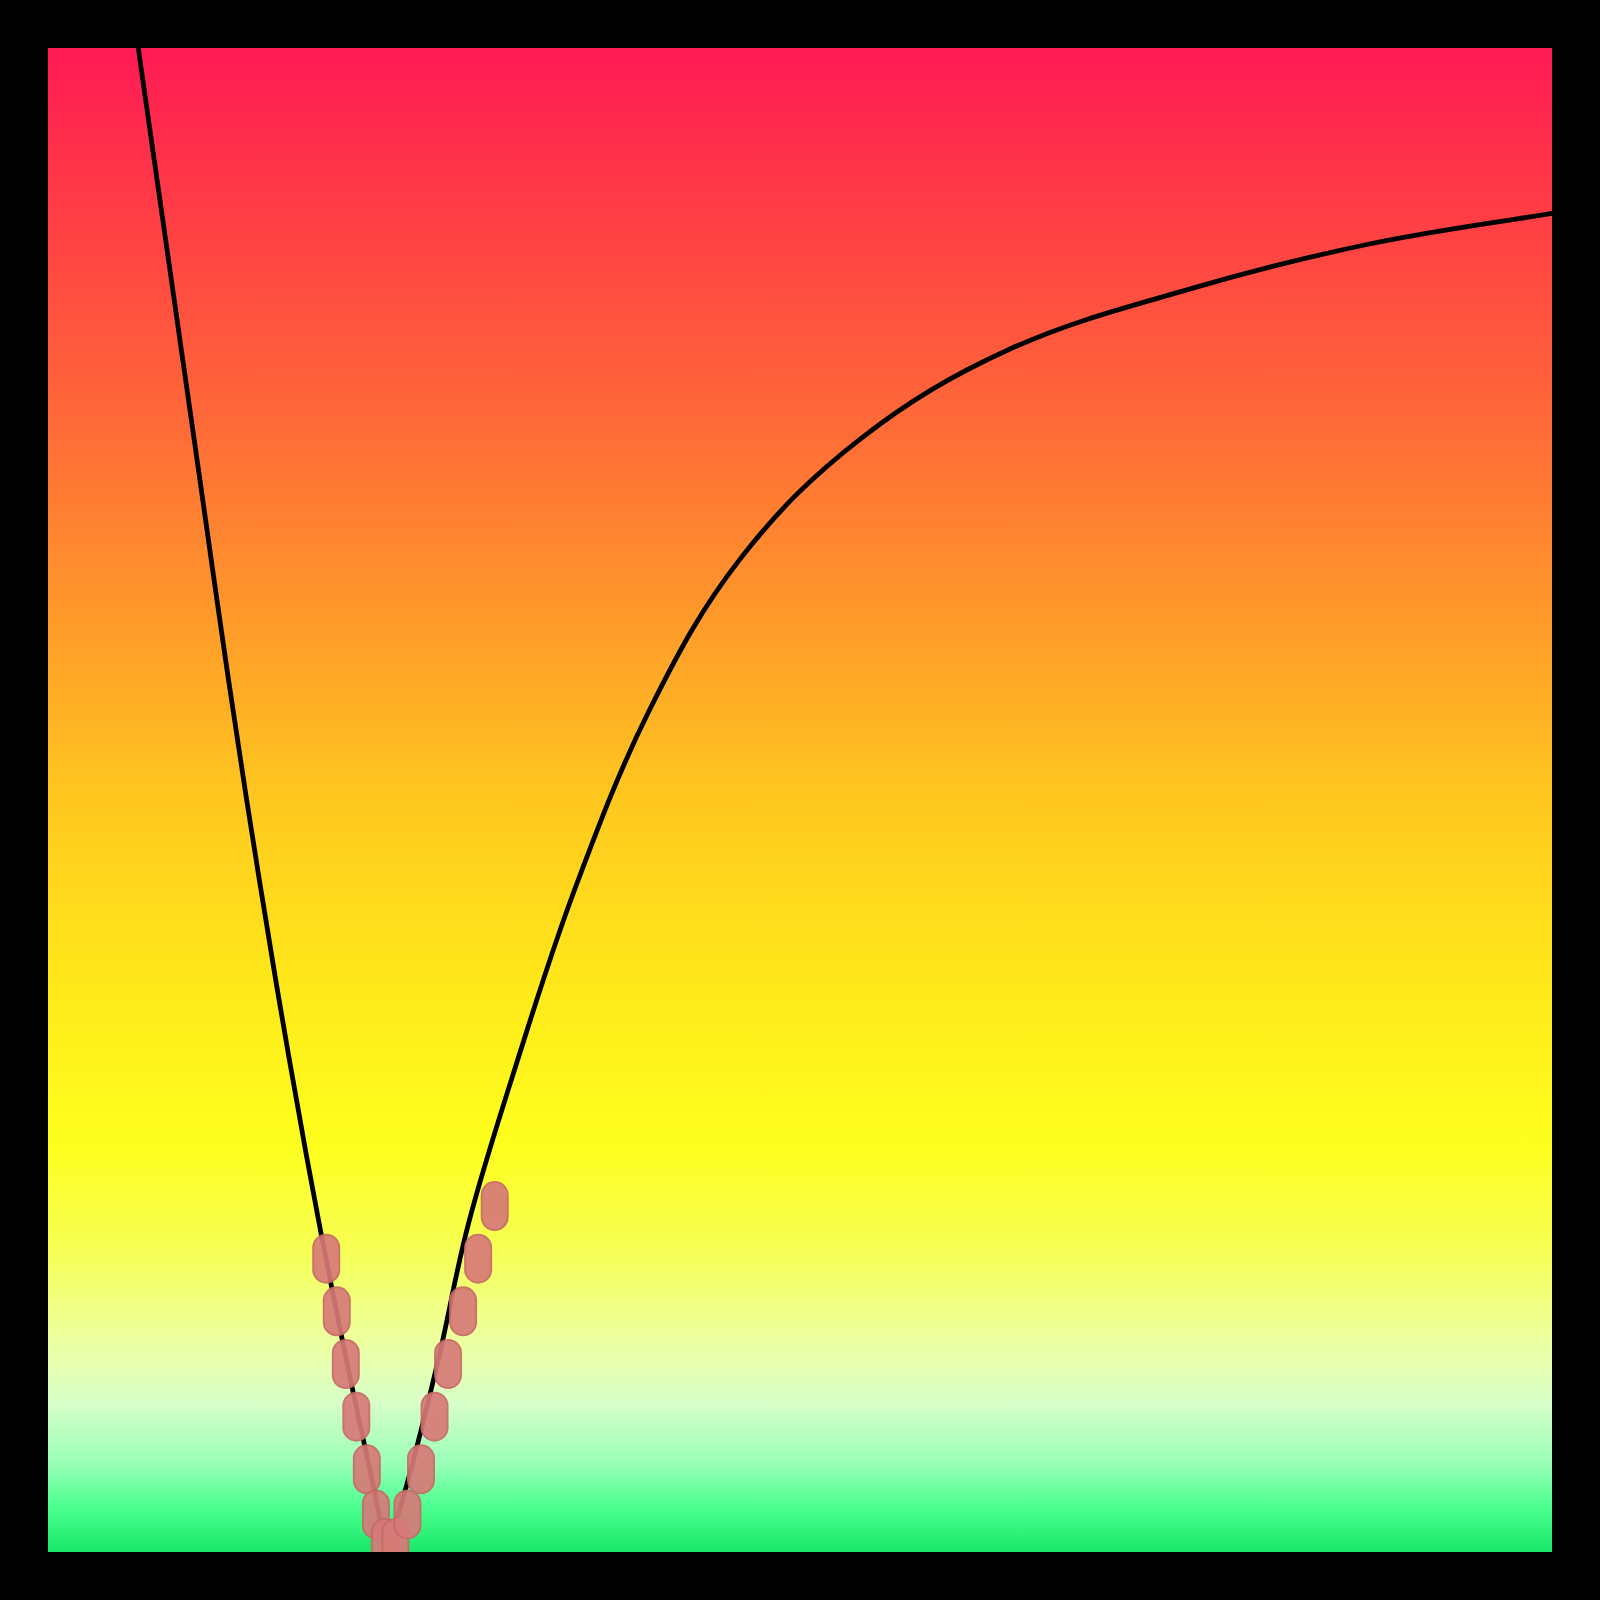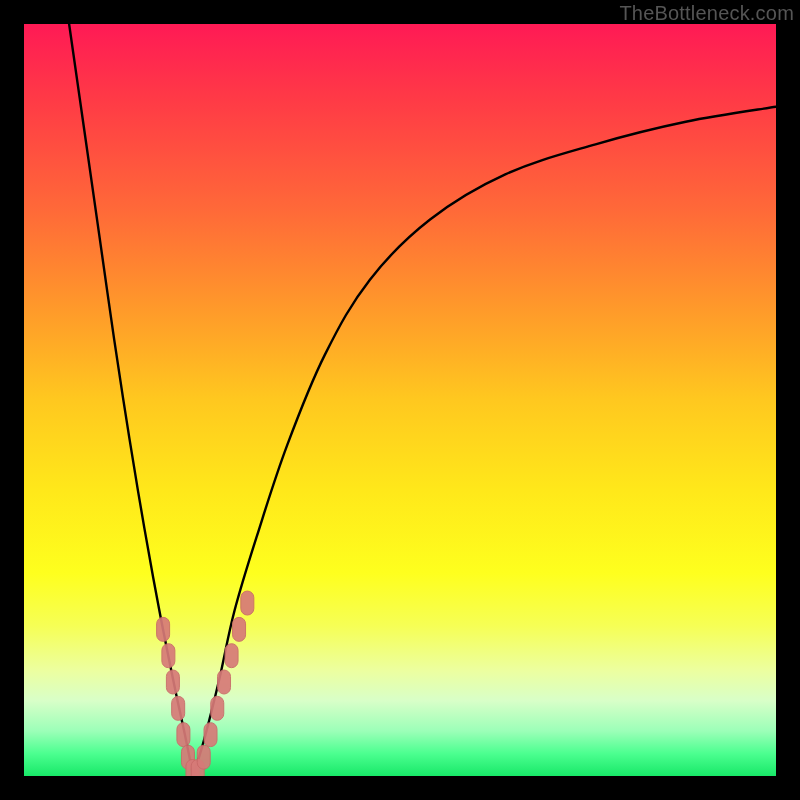--- a/index.html
+++ b/index.html
@@ -86,14 +86,13 @@
           <rect x="180.00" y="698.64" width="13" height="24" rx="6.5" ry="6.5" fill="#d77a78" stroke="#c86a68" stroke-width="1" opacity="0.92"></rect>
           <rect x="186.76" y="672.32" width="13" height="24" rx="6.5" ry="6.5" fill="#d77a78" stroke="#c86a68" stroke-width="1" opacity="0.92"></rect>
           <rect x="193.53" y="646.00" width="13" height="24" rx="6.5" ry="6.5" fill="#d77a78" stroke="#c86a68" stroke-width="1" opacity="0.92"></rect>
           <rect x="201.05" y="619.68" width="13" height="24" rx="6.5" ry="6.5" fill="#d77a78" stroke="#c86a68" stroke-width="1" opacity="0.92"></rect>
           <rect x="208.57" y="593.36" width="13" height="24" rx="6.5" ry="6.5" fill="#d77a78" stroke="#c86a68" stroke-width="1" opacity="0.92"></rect>
           <rect x="216.84" y="567.04" width="13" height="24" rx="6.5" ry="6.5" fill="#d77a78" stroke="#c86a68" stroke-width="1" opacity="0.92"></rect>
         </g>
     </svg>
   </div>
 
-  <div class="watermark">TheBottleneck.com</div>
 </div>
 
 </body></html>

